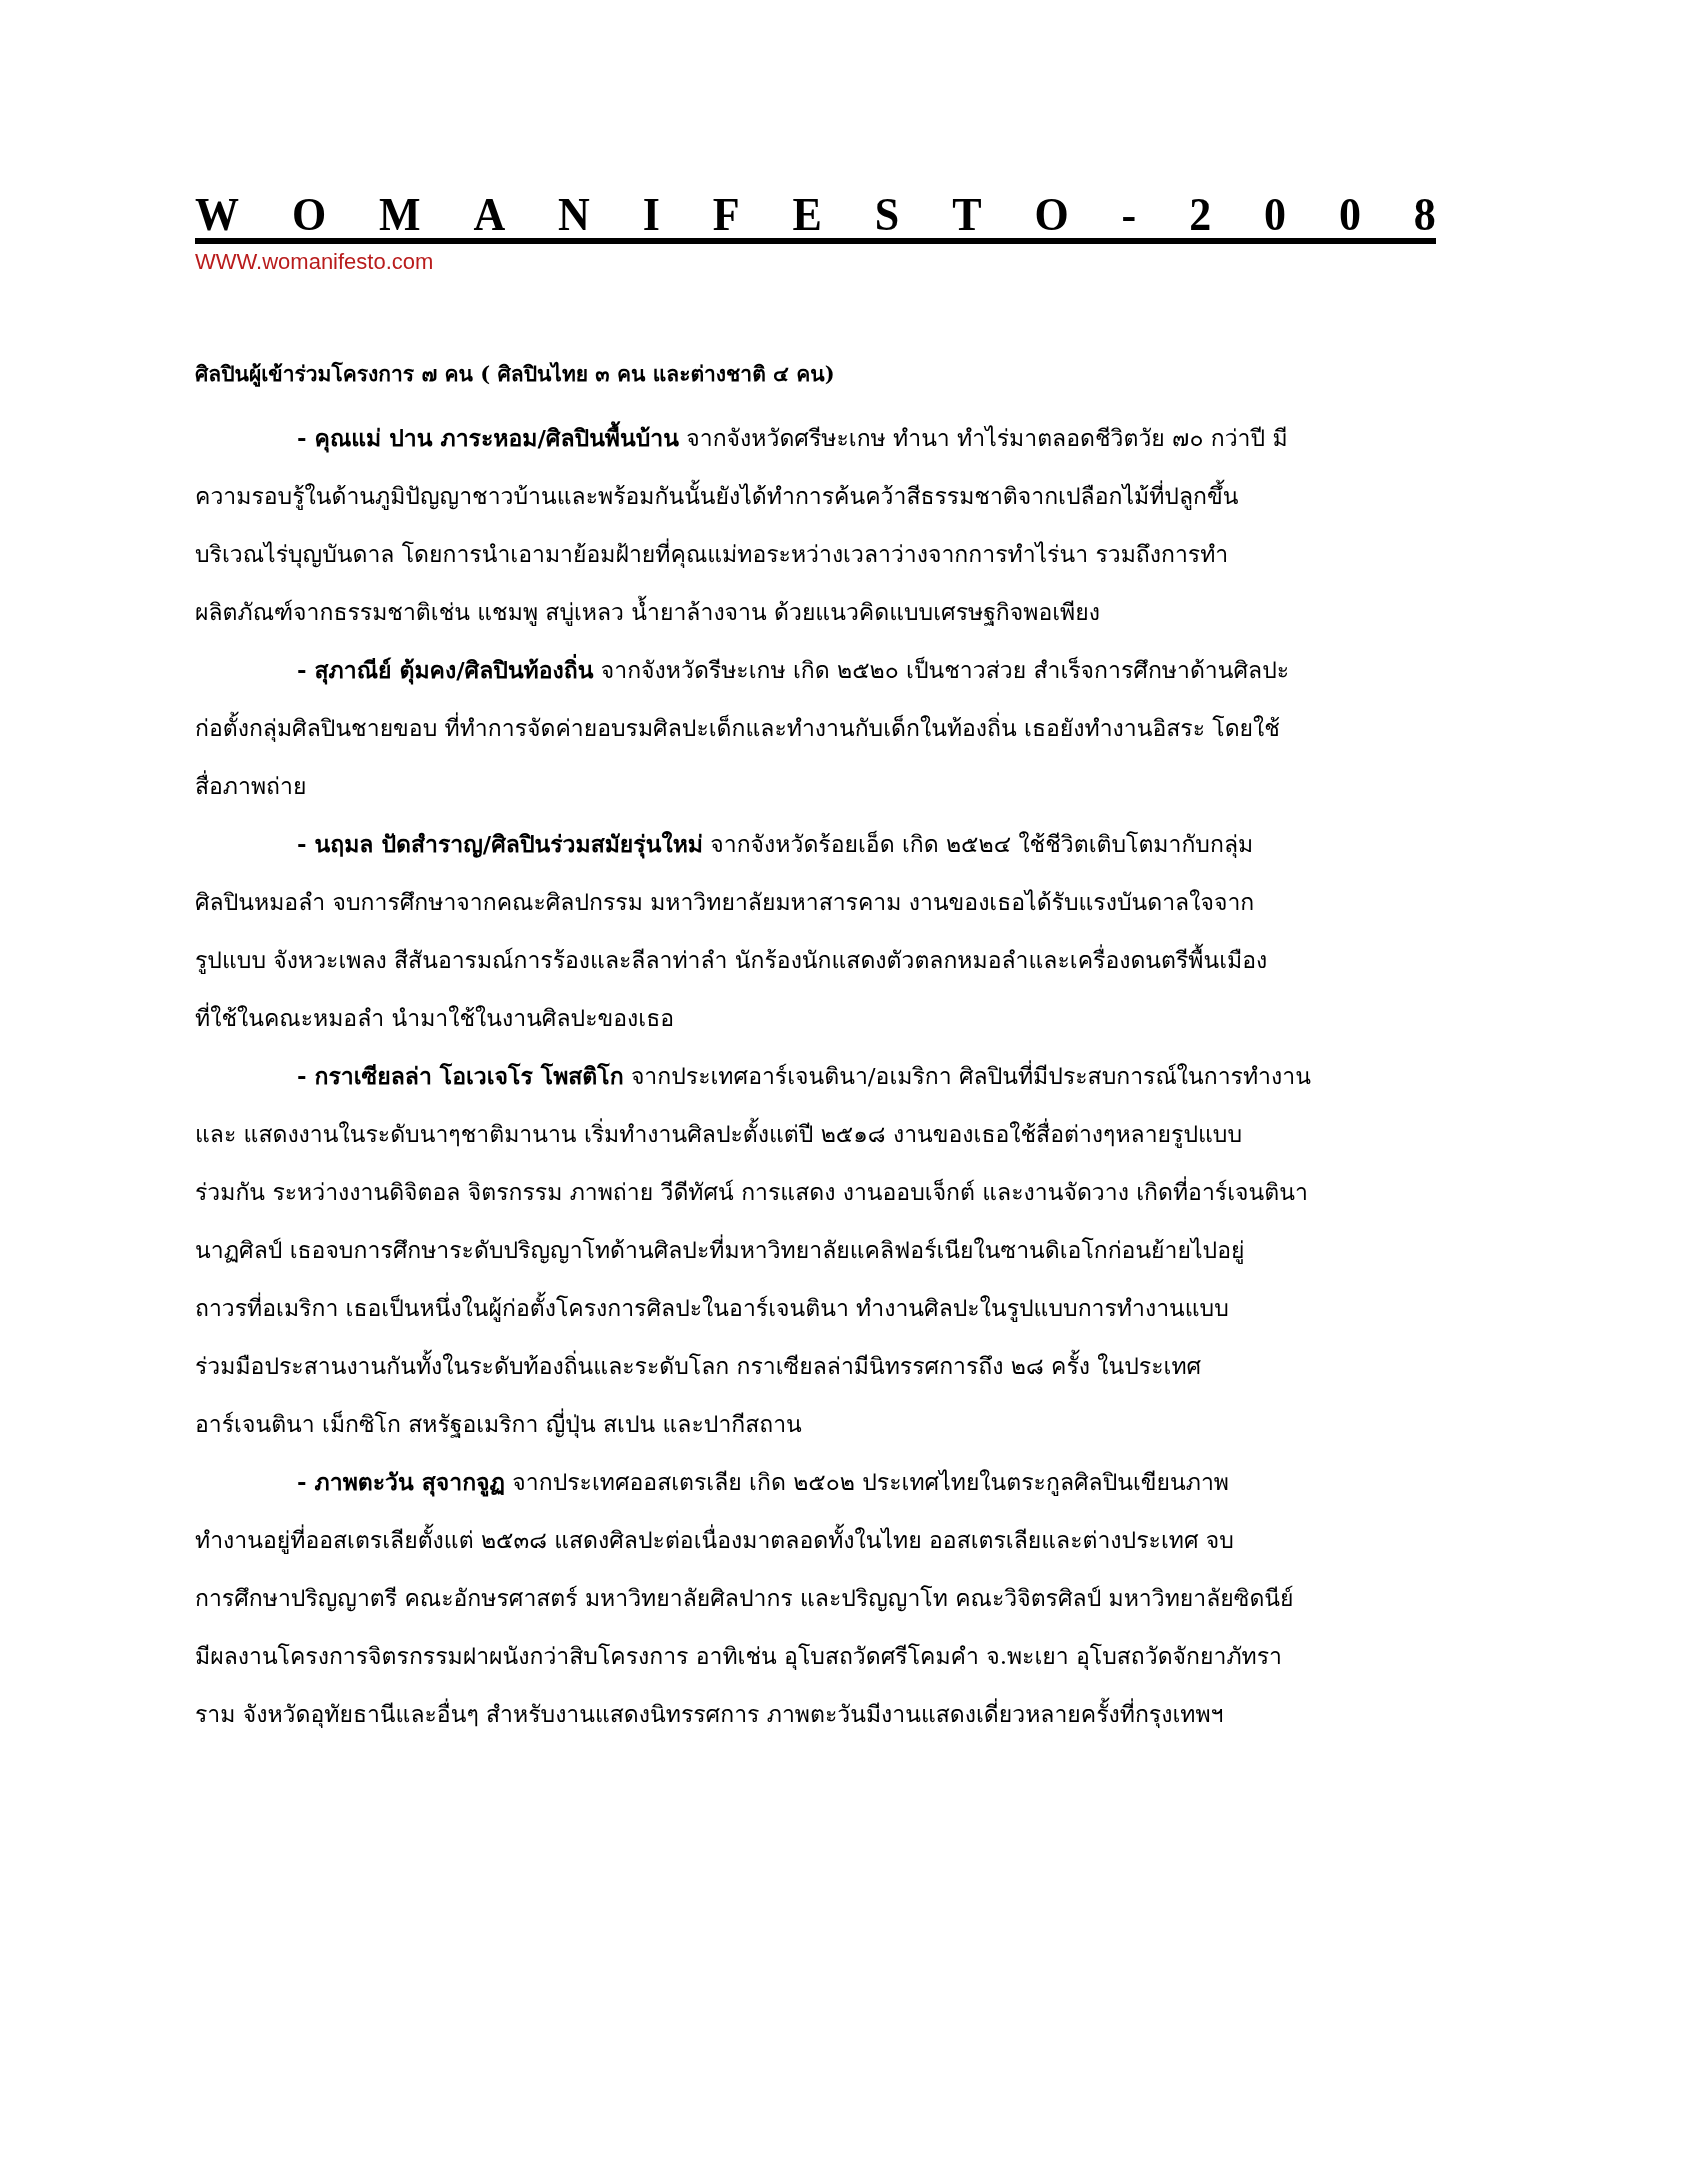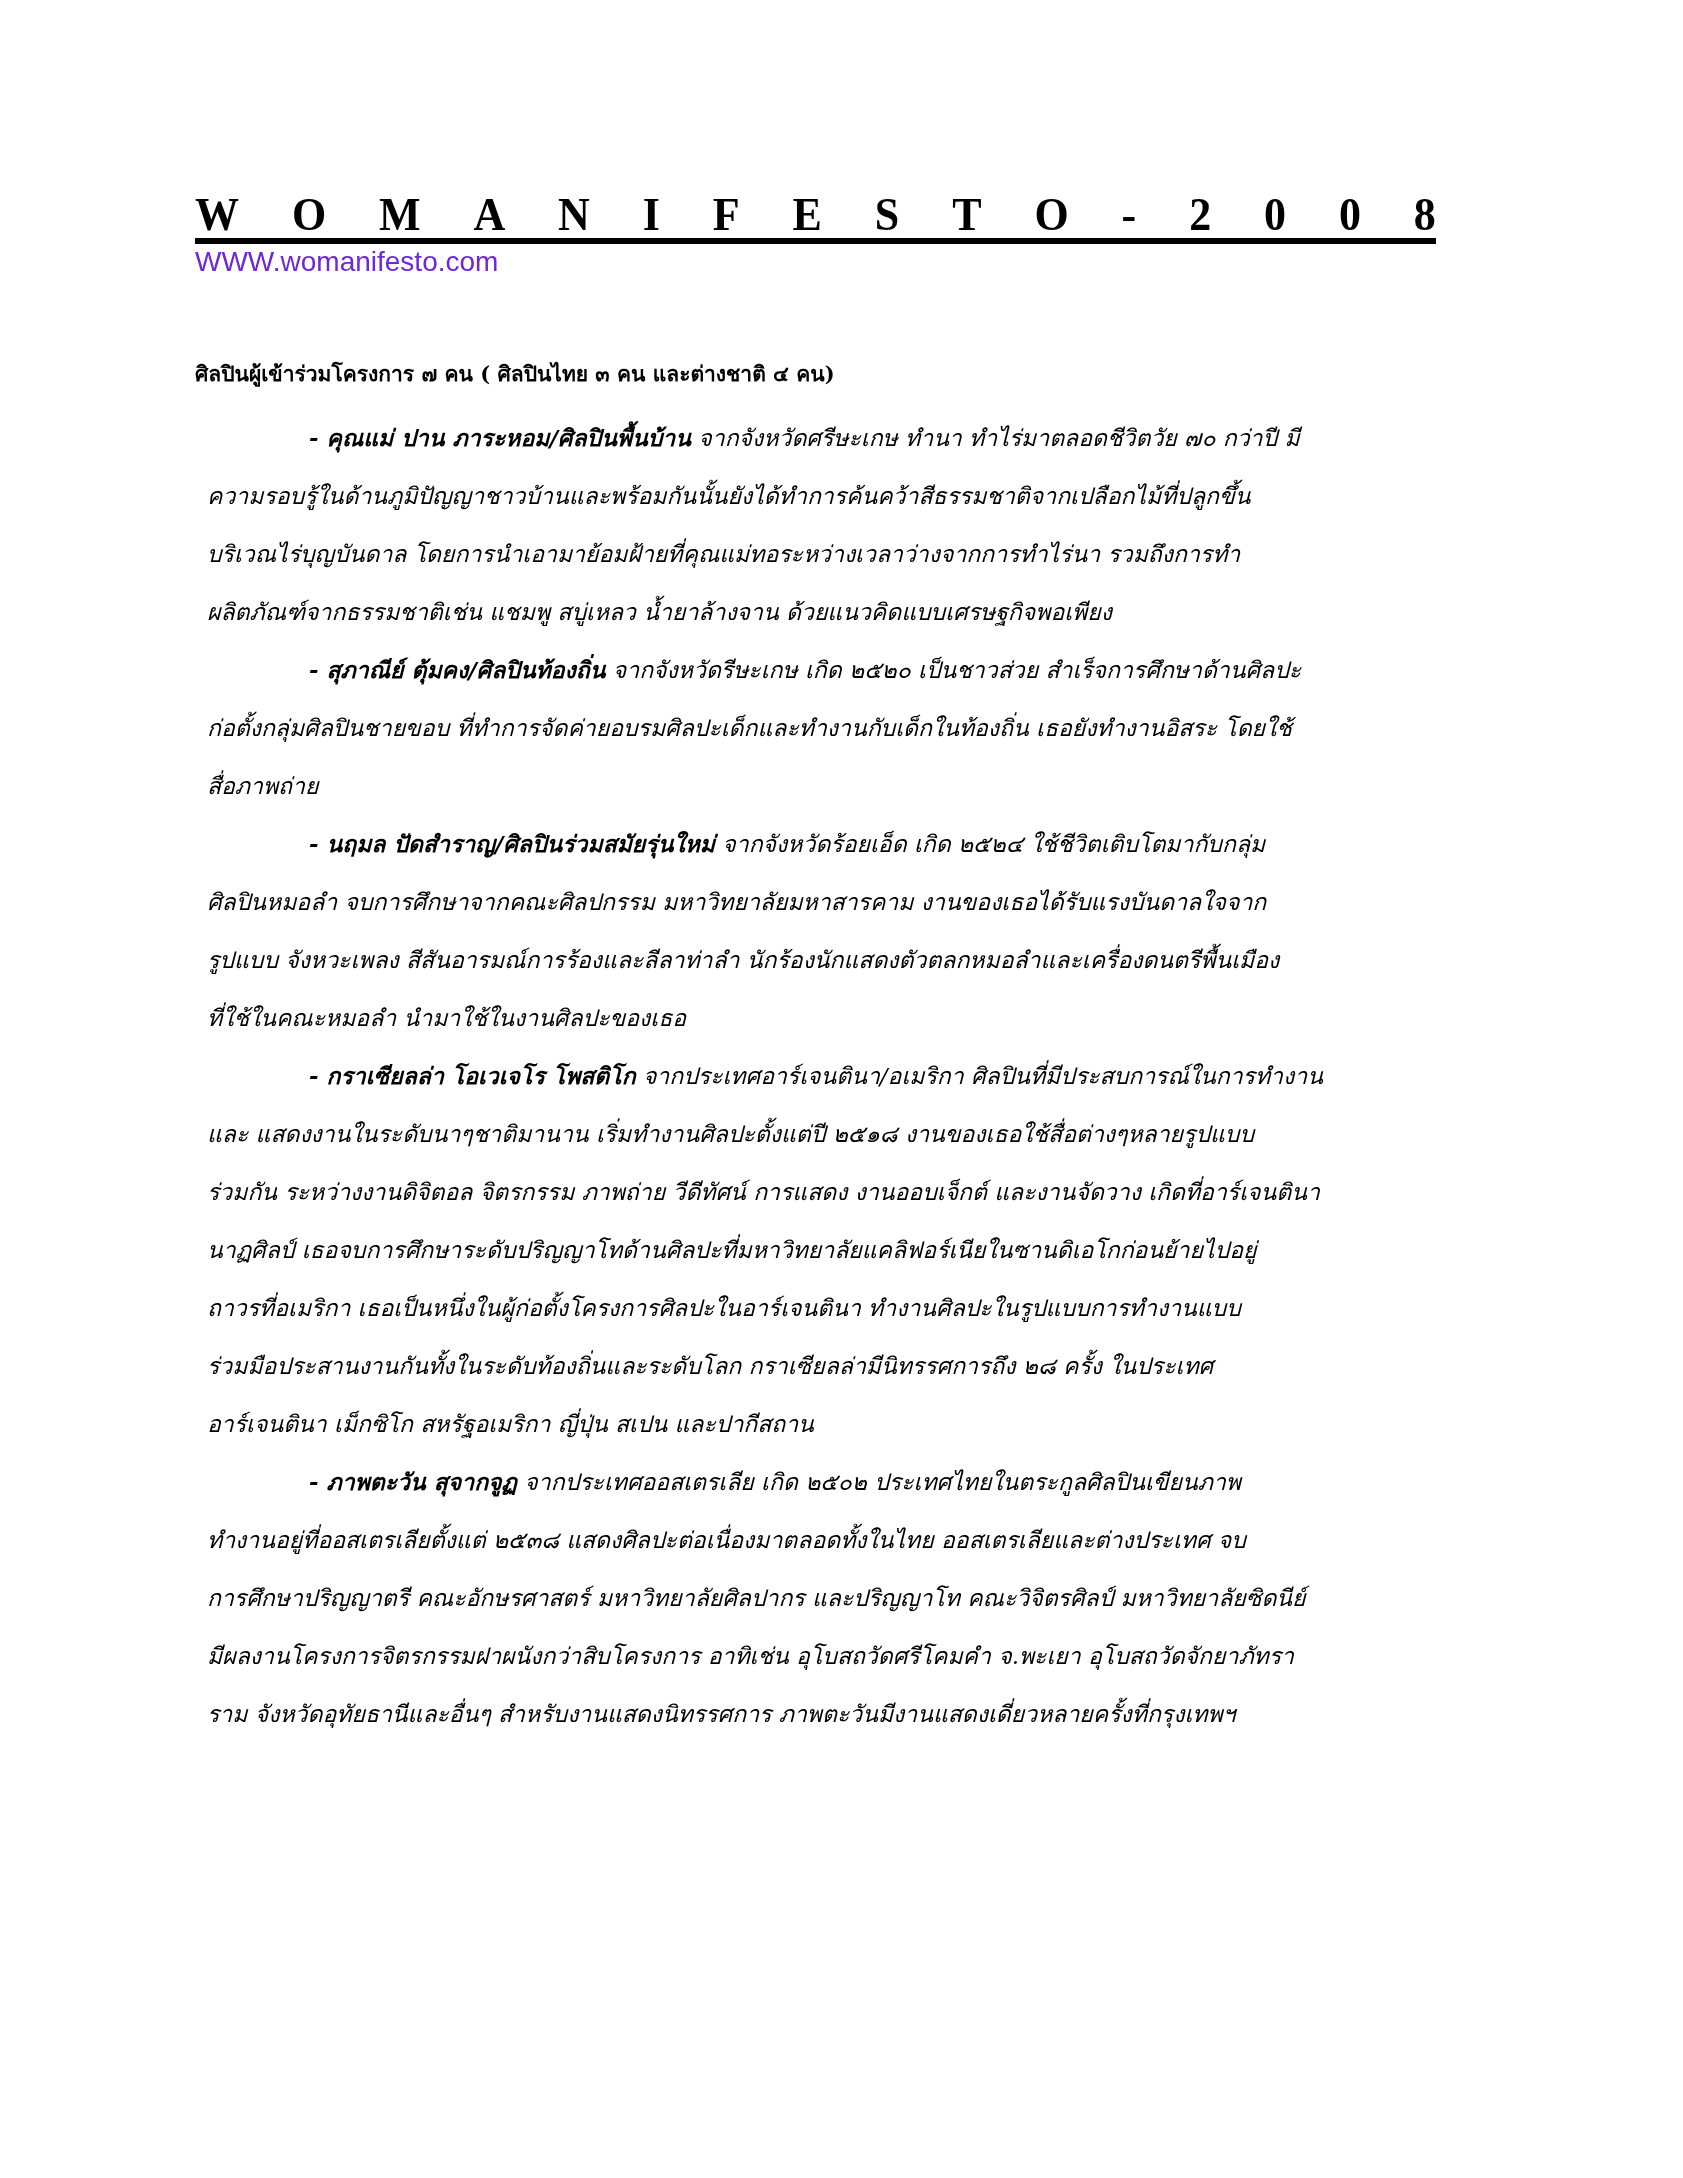--- a/index.html
+++ b/index.html
@@ -41,44 +41,43 @@
     .title span {
       display: inline-block;
     }
     .title-rule {
       height: 6px;
       background: #000000;
       margin-top: 0px;
     }
     .url {
       font-family: "Liberation Sans", "DejaVu Sans", sans-serif;
-      font-size: 28px;
+      font-size: 22px;
       line-height: 28px;
       margin-top: 4px;
-      color: #6d28d9;
+      color: #b91c1c;
     }
     .section-heading {
       position: absolute;
       left: 0;
       top: 354px;
       font-family: "DejaVu Serif", "Liberation Serif", serif;
       font-weight: bold;
       font-size: 21px;
       line-height: 40px;
       white-space: nowrap;
     }
     .body {
       position: absolute;
-      left: 12px;
+      left: 0;
       top: 409px;
       width: 1317px;
       font-family: "DejaVu Serif", "Liberation Serif", serif;
       font-size: 23px;
       line-height: 58px;
-      font-style: italic;
     }
     .line {
       display: block;
       white-space: nowrap;
       height: 58px;
       overflow: visible;
     }
     .line.indent {
       padding-left: 102px;
     }

